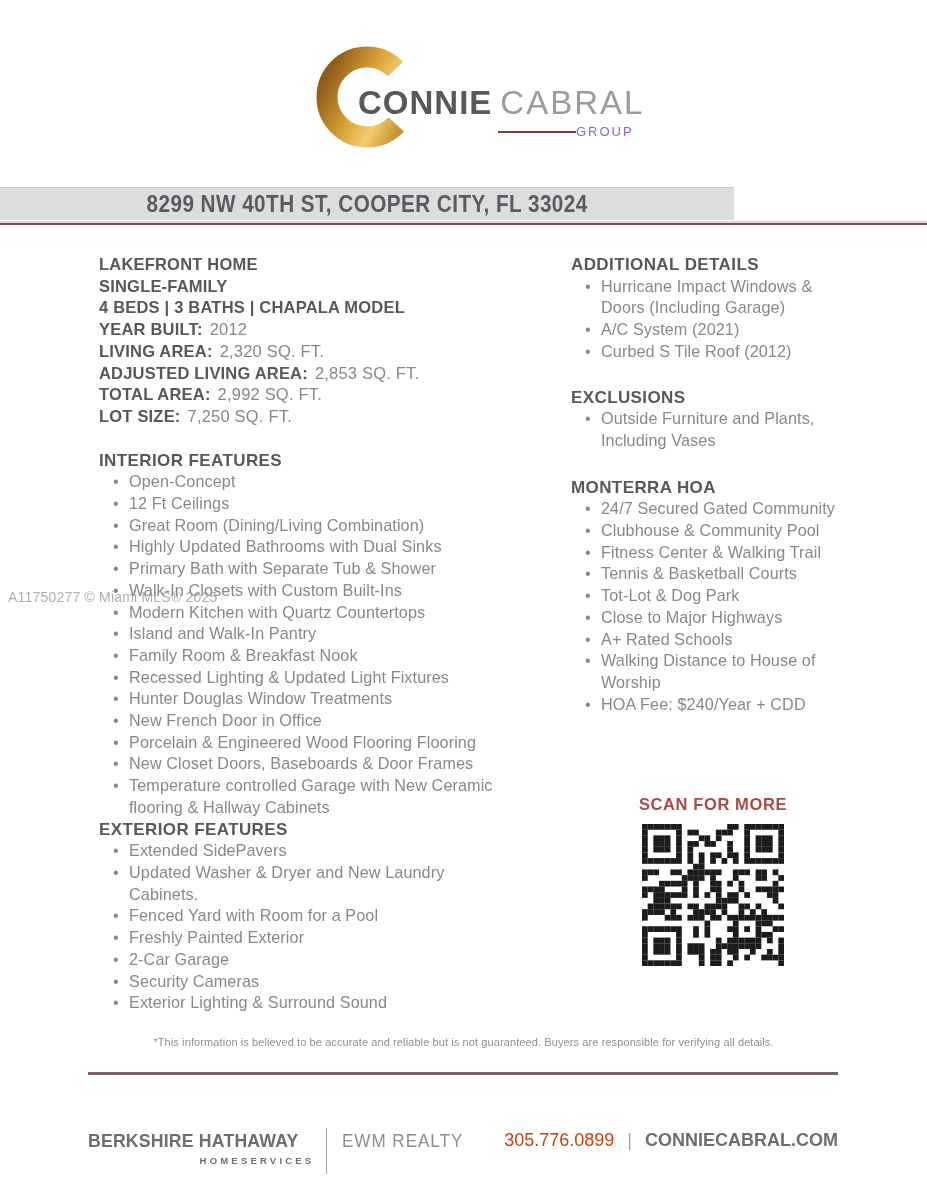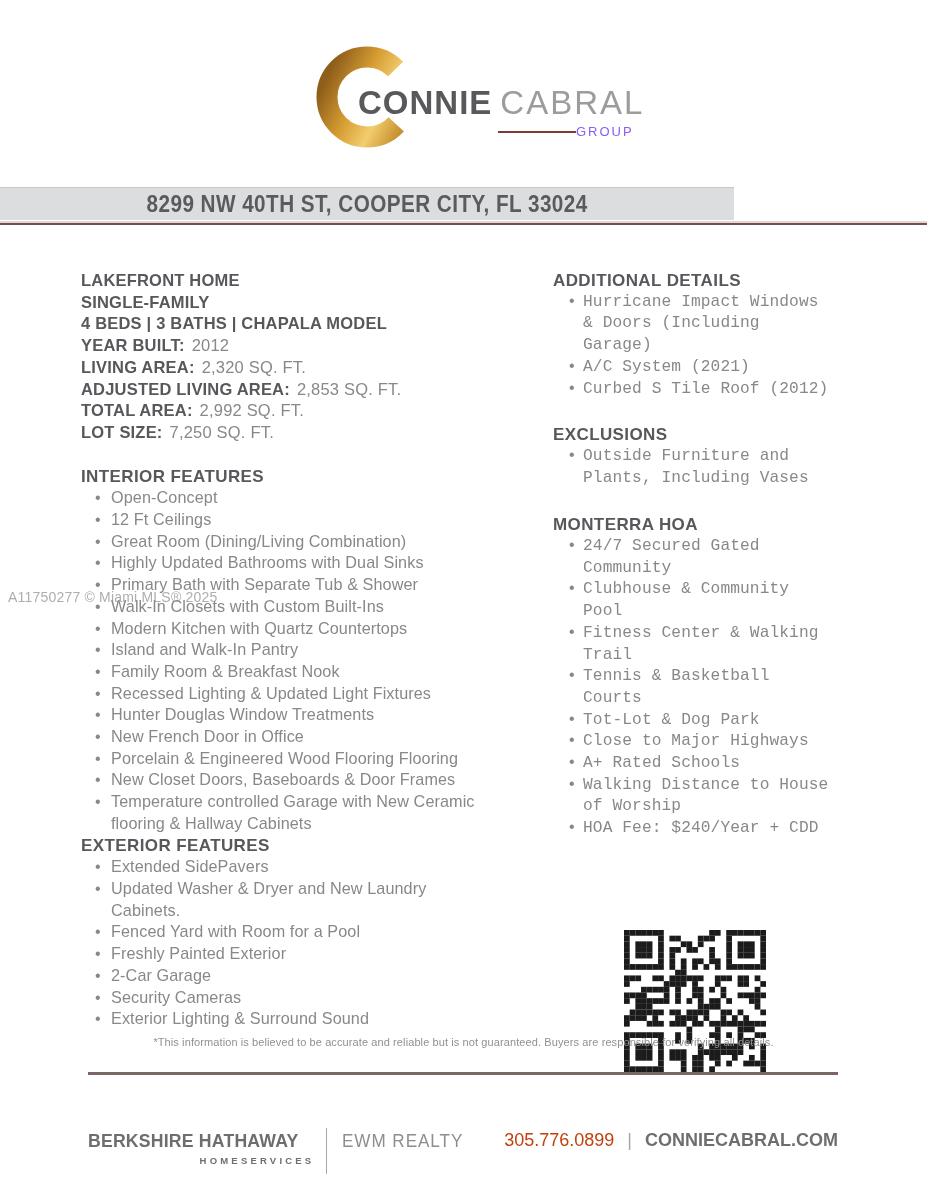--- a/index.html
+++ b/index.html
@@ -31,39 +31,39 @@
     display: flex; align-items: center; justify-content: center;
   }
   .banner-text {
     font-size: 23px; font-weight: 700; color: #5a5b5e; letter-spacing: 0.5px;
     transform: scaleX(0.9);
   }
   .banner-rule-light { position: absolute; left: 0; top: 221px; width: 927px; height: 2px; background: #e9d4d3; }
   .banner-rule-dark  { position: absolute; left: 0; top: 223px; width: 927px; height: 2px; background: #6e5252; }
 
   
-  .columns { position: absolute; left: 81px; top: 270px; width: 800px; display: flex; }
+  .columns { position: absolute; left: 81px; top: 254px; width: 800px; display: flex; justify-content: flex-end; }
   .col-left  { width: 472px; }
   .col-right { width: 310px; }
 
   .summary-line { font-size: 16.5px; font-weight: 700; color: #57585b; line-height: 21.7px; letter-spacing: 0.2px; }
   .stat-line { font-size: 16.5px; line-height: 21.7px; letter-spacing: 0.2px; }
   .stat-label { font-weight: 700; color: #57585b; margin-right: 7px; }
   .stat-value { color: #87888b; }
 
   .section-header {
     font-size: 17px; font-weight: 700; color: #57585b; letter-spacing: 0.4px;
     line-height: 21.7px;
   }
   .hdr-interior { margin-top: 22px; }
   .hdr-exterior { }
 
   ul.feature-list { list-style: none; margin-top: 0; }
   .col-left ul.feature-list { width: 412px; }
-  .col-right ul.feature-list { width: 284px; font-family: Liberation Mono, monospace; }
+  .col-right ul.feature-list { width: 284px; }
   ul.feature-list li {
     position: relative; padding-left: 30px;
     font-size: 16.2px; color: #87888b; line-height: 21.7px; letter-spacing: 0.1px;
   }
   ul.feature-list li::before {
     content: "•"; position: absolute; left: 14px; top: 0;
     color: #87888b; font-size: 16px;
   }
 
   .col-right .section-header { margin-bottom: 0; }
@@ -220,20 +220,21 @@
           <li>Fitness Center &amp; Walking Trail</li>
           <li>Tennis &amp; Basketball Courts</li>
           <li>Tot-Lot &amp; Dog Park</li>
           <li>Close to Major Highways</li>
           <li>A+ Rated Schools</li>
           <li>Walking Distance to House of Worship</li>
           <li>HOA Fee: $240/Year + CDD</li>
         </ul>
 
       <div class="qr-block">
+        <div class="qr-label">SCAN FOR MORE</div>
         <svg id="qr" class="qr-svg" width="142" height="142" viewBox="0 0 142 142" fill="#1b1b1b">
             <rect x="0.00" y="0.00" width="5.74" height="5.74"></rect>
             <rect x="5.68" y="0.00" width="5.74" height="5.74"></rect>
             <rect x="11.36" y="0.00" width="5.74" height="5.74"></rect>
             <rect x="17.04" y="0.00" width="5.74" height="5.74"></rect>
             <rect x="22.72" y="0.00" width="5.74" height="5.74"></rect>
             <rect x="28.40" y="0.00" width="5.74" height="5.74"></rect>
             <rect x="34.08" y="0.00" width="5.74" height="5.74"></rect>
             <rect x="85.20" y="0.00" width="5.74" height="5.74"></rect>
             <rect x="90.88" y="0.00" width="5.74" height="5.74"></rect>

